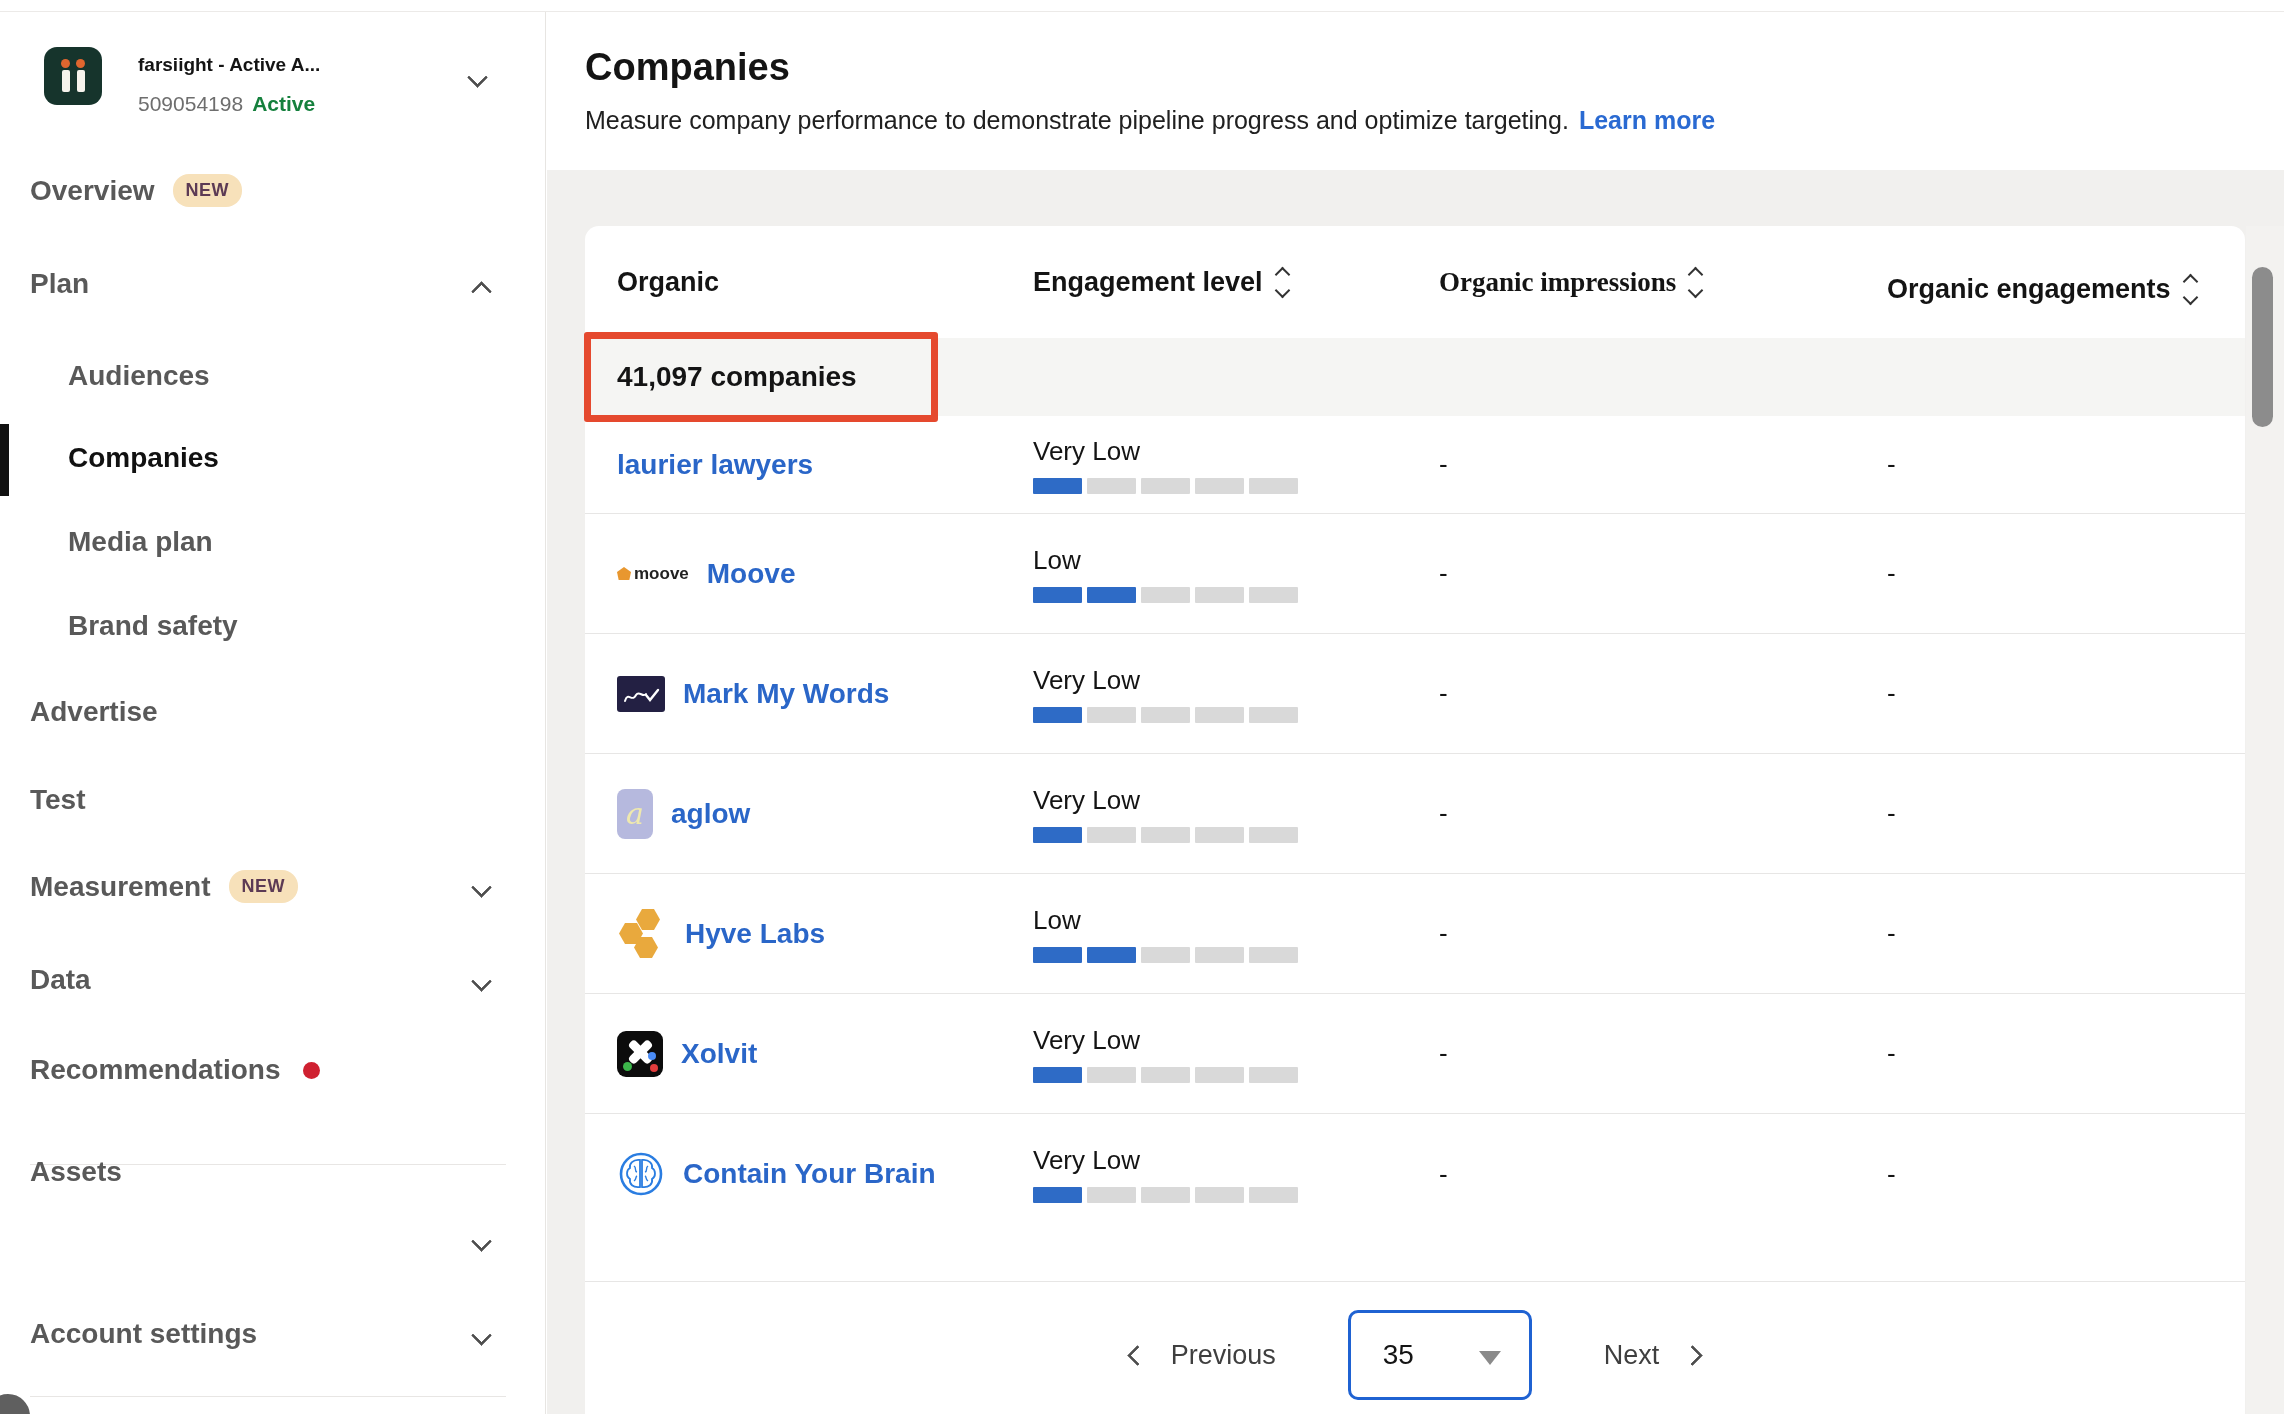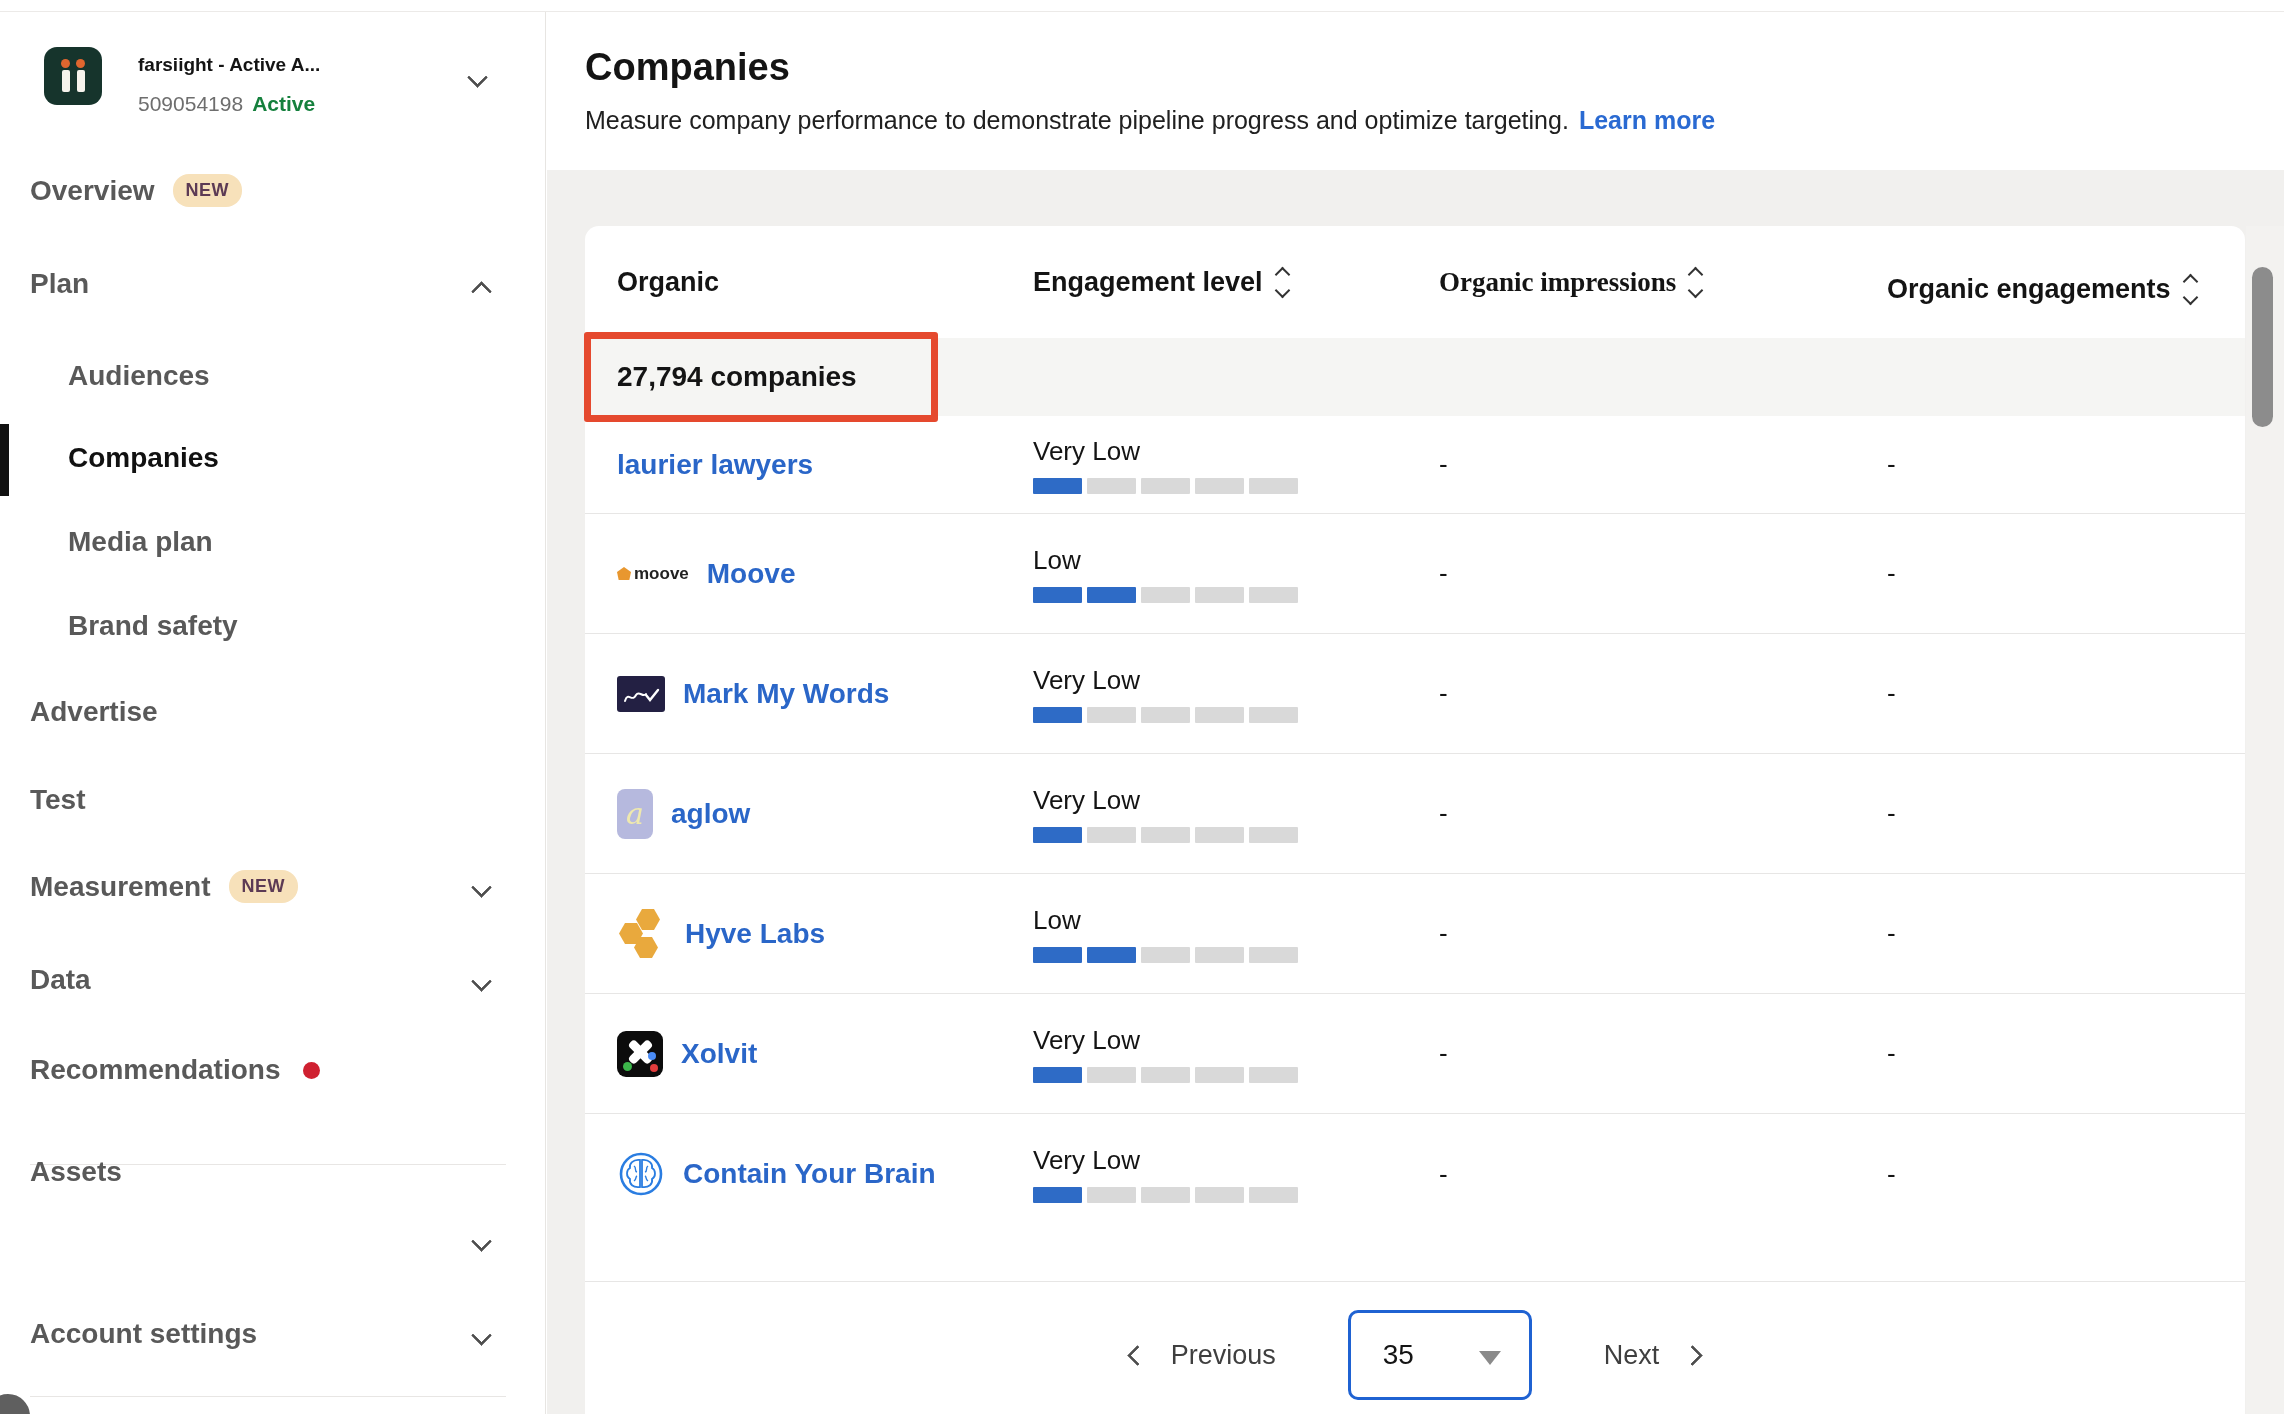--- a/index.html
+++ b/index.html
@@ -225,21 +225,21 @@
         <div class="th th4">
           <span>Organic engagements</span>
           <span class="sort">
               <i class="su"></i>
               <i class="sd"></i>
             </span>
         </div>
       </div>
 
       <div class="count-row">
-        <span>27,794 companies</span>
+        <span>41,097 companies</span>
       </div>
 
       <div class="trow first">
         <div class="c-company">
           <span class="company-link">laurier lawyers</span>
         </div>
         <div class="c-level">
           <div class="lvl-label">Very Low</div>
           <div class="lvl-bar">
               <span class="seg fill"></span>

